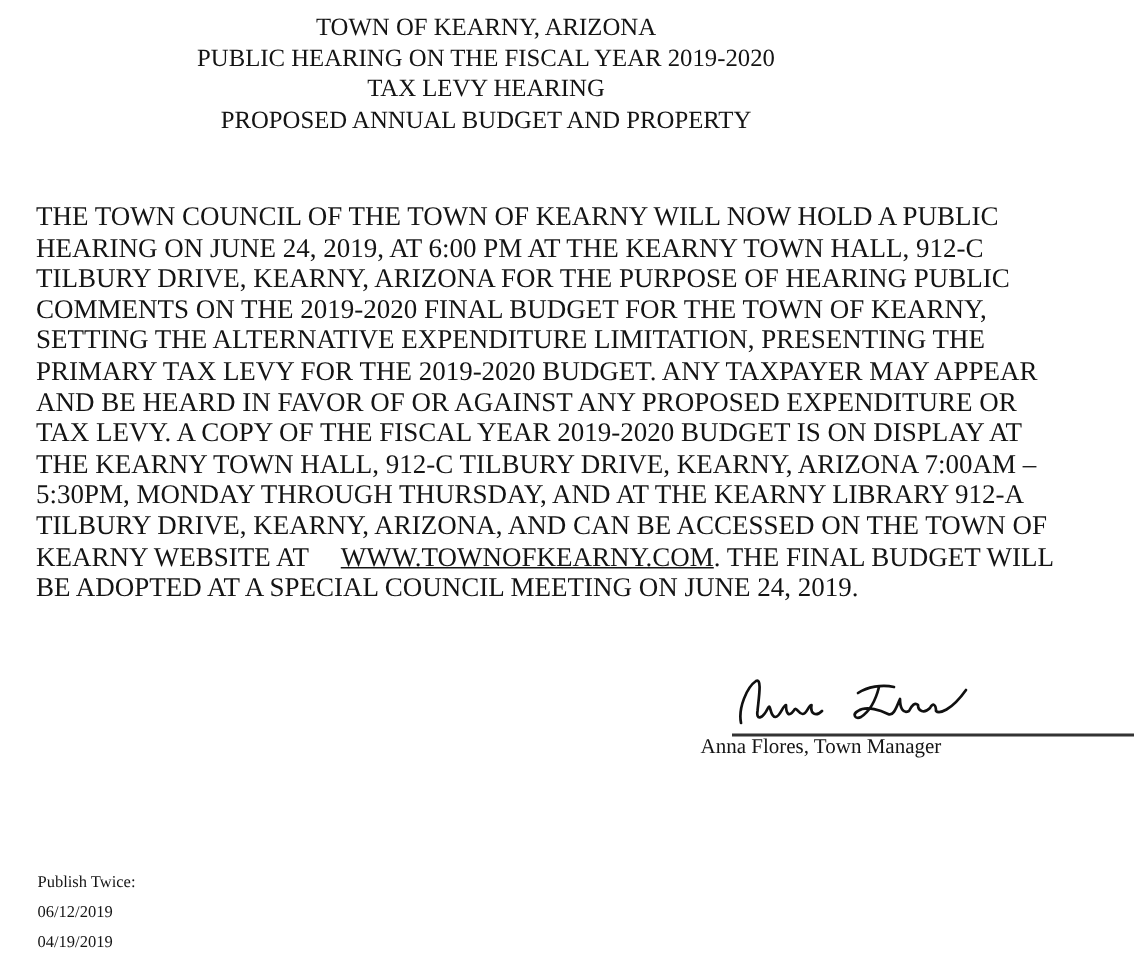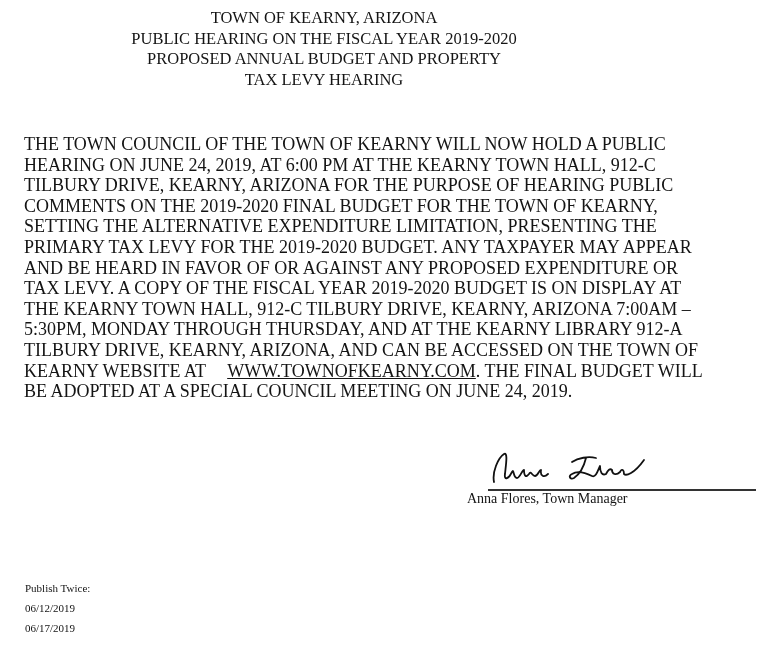--- a/index.html
+++ b/index.html
@@ -17,22 +17,22 @@
   .sig-line { position: absolute; left: 26px; top: 41px; width: 268px; height: 1.5px; background: #333; }
   .sig-name { position: absolute; left: 5px; top: 43px; font-size: 14px; white-space: nowrap; }
   .publish { position: absolute; left: 25px; top: 578px; font-size: 11px; line-height: 20px; }
 </style>
 </head>
 <body>
 
 <div class="header">
   <div>TOWN OF KEARNY, ARIZONA</div>
   <div>PUBLIC HEARING ON THE FISCAL YEAR 2019-2020</div>
+  <div>TAX LEVY HEARING</div>
   <div>PROPOSED ANNUAL BUDGET AND PROPERTY</div>
-  <div>TAX LEVY HEARING</div>
 </div>
 
 <div class="body-text">
   <div>THE TOWN COUNCIL OF THE TOWN OF KEARNY WILL NOW HOLD A PUBLIC</div>
   <div>HEARING ON JUNE 24, 2019, AT 6:00 PM AT THE KEARNY TOWN HALL, 912-C</div>
   <div>TILBURY DRIVE, KEARNY, ARIZONA FOR THE PURPOSE OF HEARING PUBLIC</div>
   <div>COMMENTS ON THE 2019-2020 FINAL BUDGET FOR THE TOWN OF KEARNY,</div>
   <div>SETTING THE ALTERNATIVE EXPENDITURE LIMITATION, PRESENTING THE</div>
   <div>PRIMARY TAX LEVY FOR THE 2019-2020 BUDGET.  ANY TAXPAYER MAY APPEAR</div>
   <div>AND BE HEARD IN FAVOR OF OR AGAINST ANY PROPOSED EXPENDITURE OR</div>
@@ -51,14 +51,14 @@
       <path d="M88 14 C94 10 104 8 112 10 M102 10 C100 18 96 26 90 30 C86 32 84 28 88 26 C94 22 104 26 108 28 C112 30 114 22 116 18 C116 24 118 28 122 26 C124 22 126 20 128 22 C128 26 132 28 136 24 C138 20 140 22 140 26 C142 28 150 26 160 12"></path>
     </g>
   </svg>
   <div class="sig-line"></div>
   <div class="sig-name">Anna Flores, Town Manager</div>
 </div>
 
 <div class="publish">
   <div>Publish Twice:</div>
   <div>06/12/2019</div>
-  <div>06/17/2019</div>
+  <div>04/19/2019</div>
 </div>
 
 </body></html>

